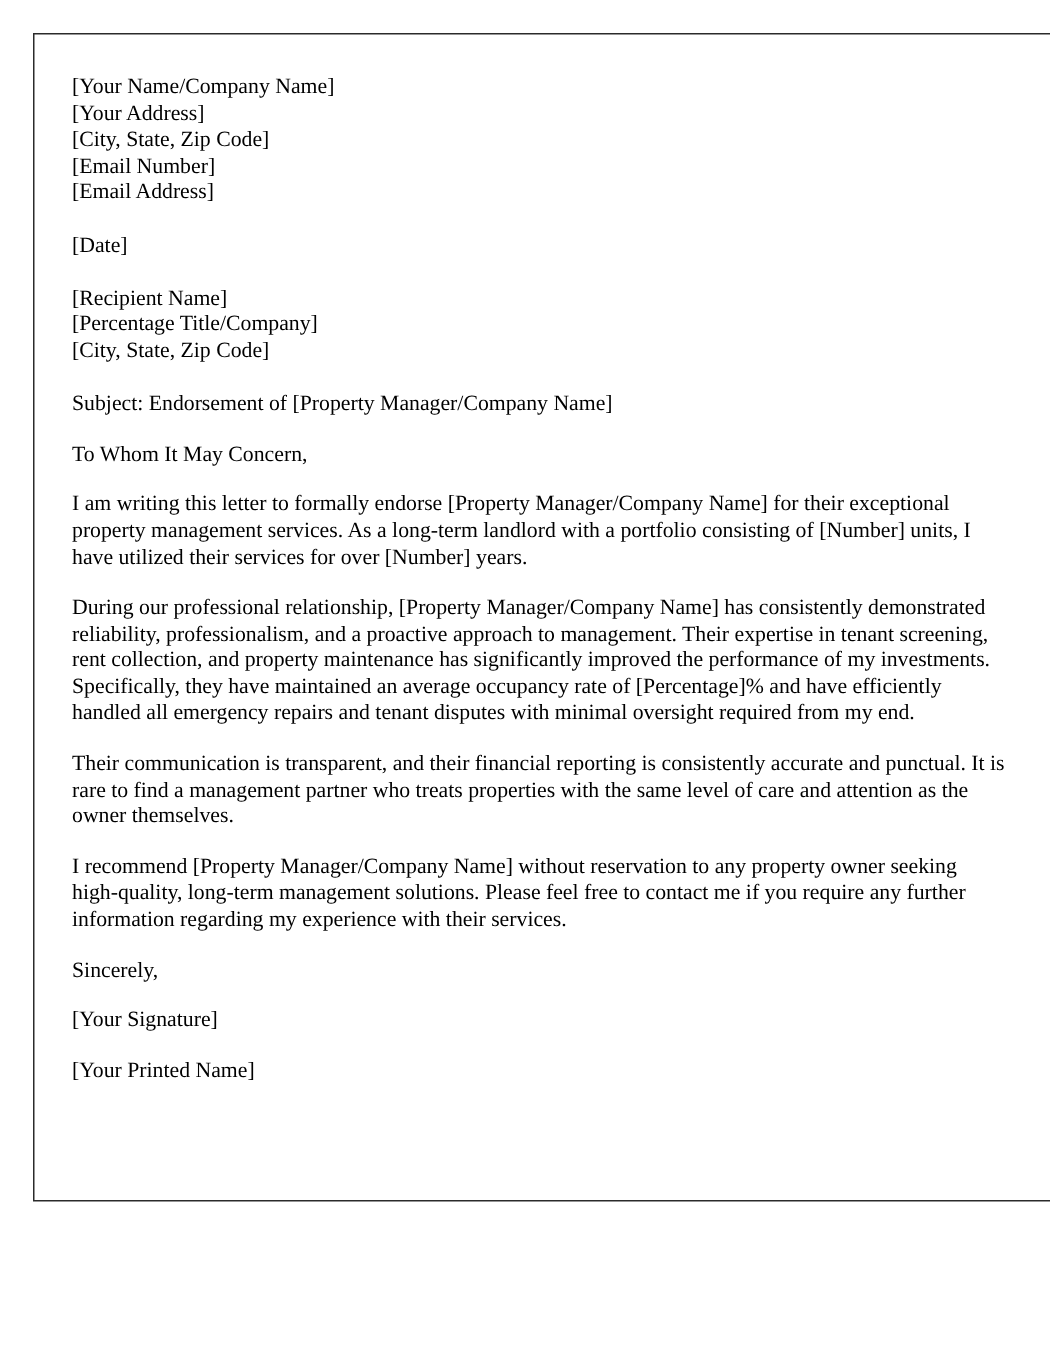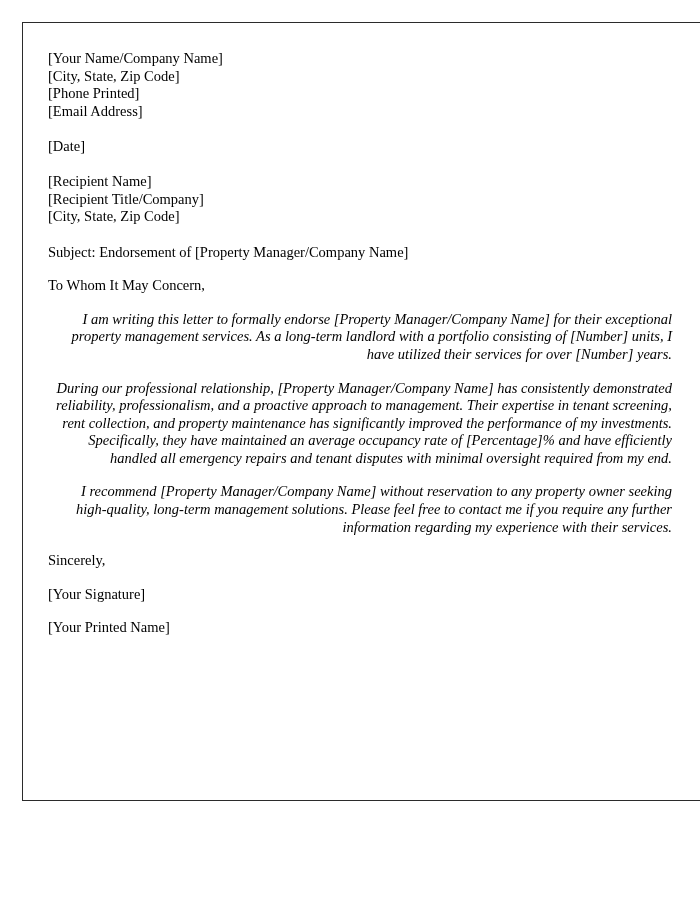--- a/index.html
+++ b/index.html
@@ -43,22 +43,21 @@
   }
 
   .line {
     display: block;
     white-space: nowrap;
   }
 
   .para {
     margin: 0 0 16px 0;
     padding: 0;
-    text-align: right;
-    font-style: italic;
+    text-align: left;
   }
 
   .subject {
     font-weight: normal;
     margin: 0 0 16px 0;
   }
 
   .salutation {
     margin: 0 0 16px 0;
   }
@@ -73,41 +72,43 @@
   }
 </style>
 </head>
 <body>
 
 <div class="page">
   <div class="sheet">
 
     <div class="block">
       <span class="line">[Your Name/Company Name]</span>
+      <span class="line">[Your Address]</span>
       <span class="line">[City, State, Zip Code]</span>
-      <span class="line">[Phone Printed]</span>
+      <span class="line">[Email Number]</span>
       <span class="line">[Email Address]</span>
     </div>
 
     <div class="block">
       <span class="line">[Date]</span>
     </div>
 
     <div class="block">
       <span class="line">[Recipient Name]</span>
-      <span class="line">[Recipient Title/Company]</span>
+      <span class="line">[Percentage Title/Company]</span>
       <span class="line">[City, State, Zip Code]</span>
     </div>
 
     <p class="subject">Subject: Endorsement of [Property Manager/Company Name]</p>
 
     <p class="salutation">To Whom It May Concern,</p>
 
     <p class="para">I am writing this letter to formally endorse [Property Manager/Company Name] for their exceptional property management services. As a long-term landlord with a portfolio consisting of [Number] units, I have utilized their services for over [Number] years.</p>
     <p class="para">During our professional relationship, [Property Manager/Company Name] has consistently demonstrated reliability, professionalism, and a proactive approach to management. Their expertise in tenant screening, rent collection, and property maintenance has significantly improved the performance of my investments. Specifically, they have maintained an average occupancy rate of [Percentage]% and have efficiently handled all emergency repairs and tenant disputes with minimal oversight required from my end.</p>
+    <p class="para">Their communication is transparent, and their financial reporting is consistently accurate and punctual. It is rare to find a management partner who treats properties with the same level of care and attention as the owner themselves.</p>
     <p class="para">I recommend [Property Manager/Company Name] without reservation to any property owner seeking high-quality, long-term management solutions. Please feel free to contact me if you require any further information regarding my experience with their services.</p>
 
     <p class="closing-line">Sincerely,</p>
     <p class="closing-line">[Your Signature]</p>
     <p class="closing-line">[Your Printed Name]</p>
 
   </div>
 </div>
 
 </body></html>

